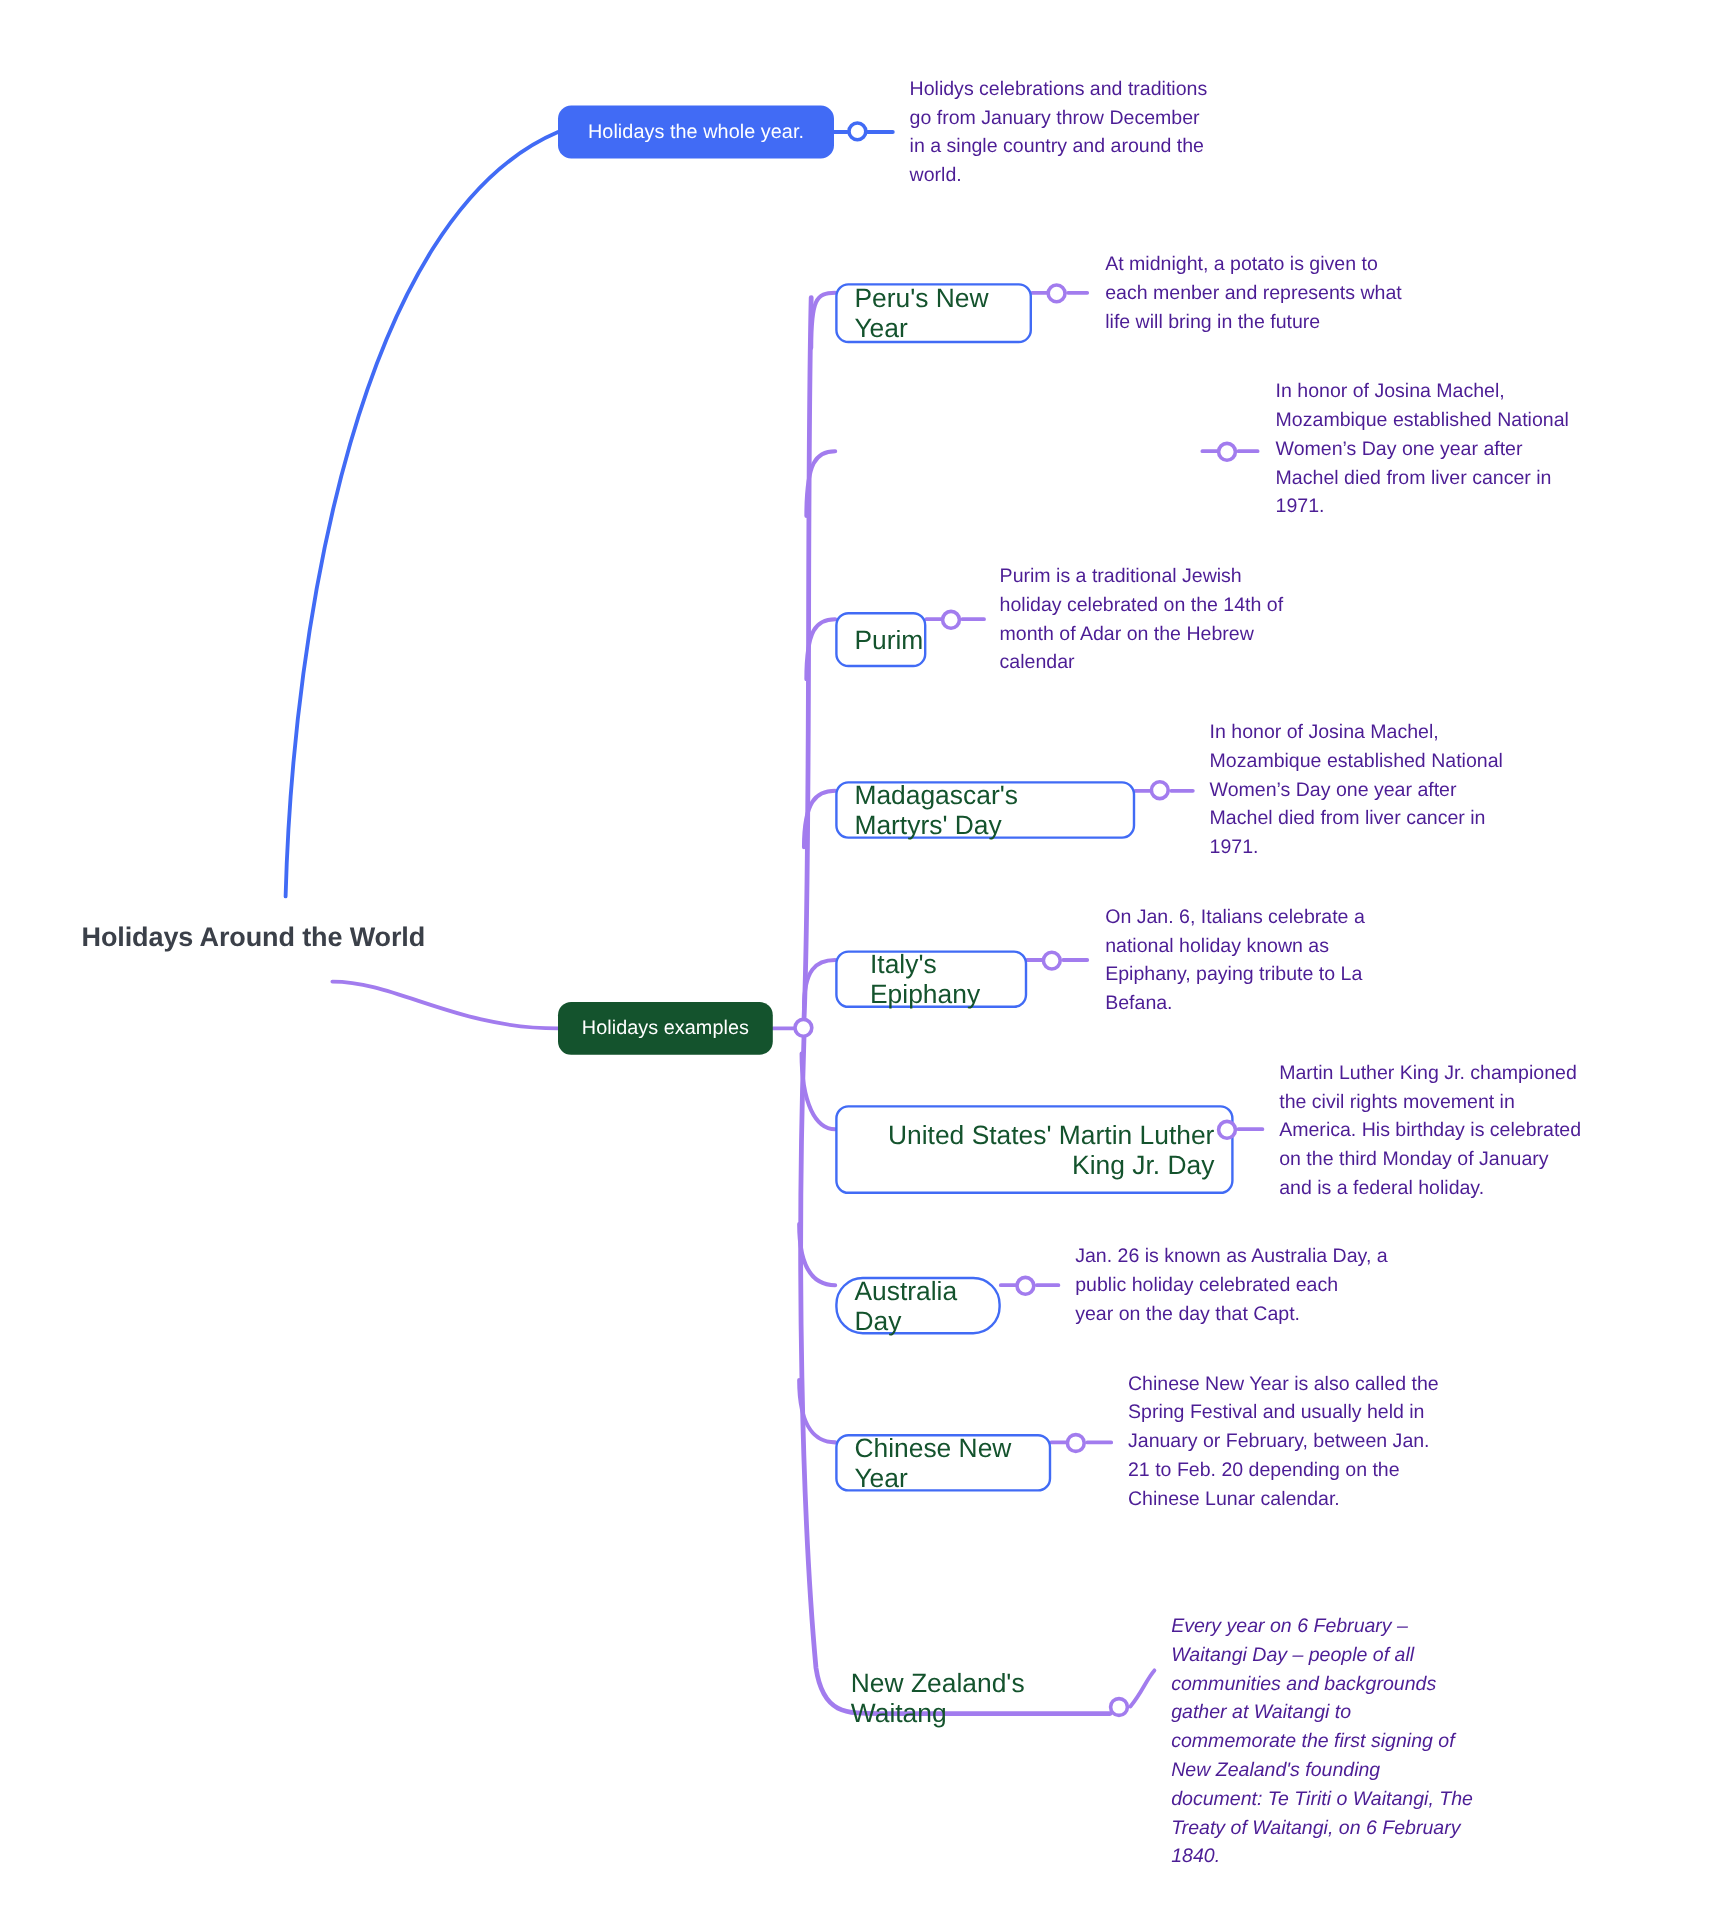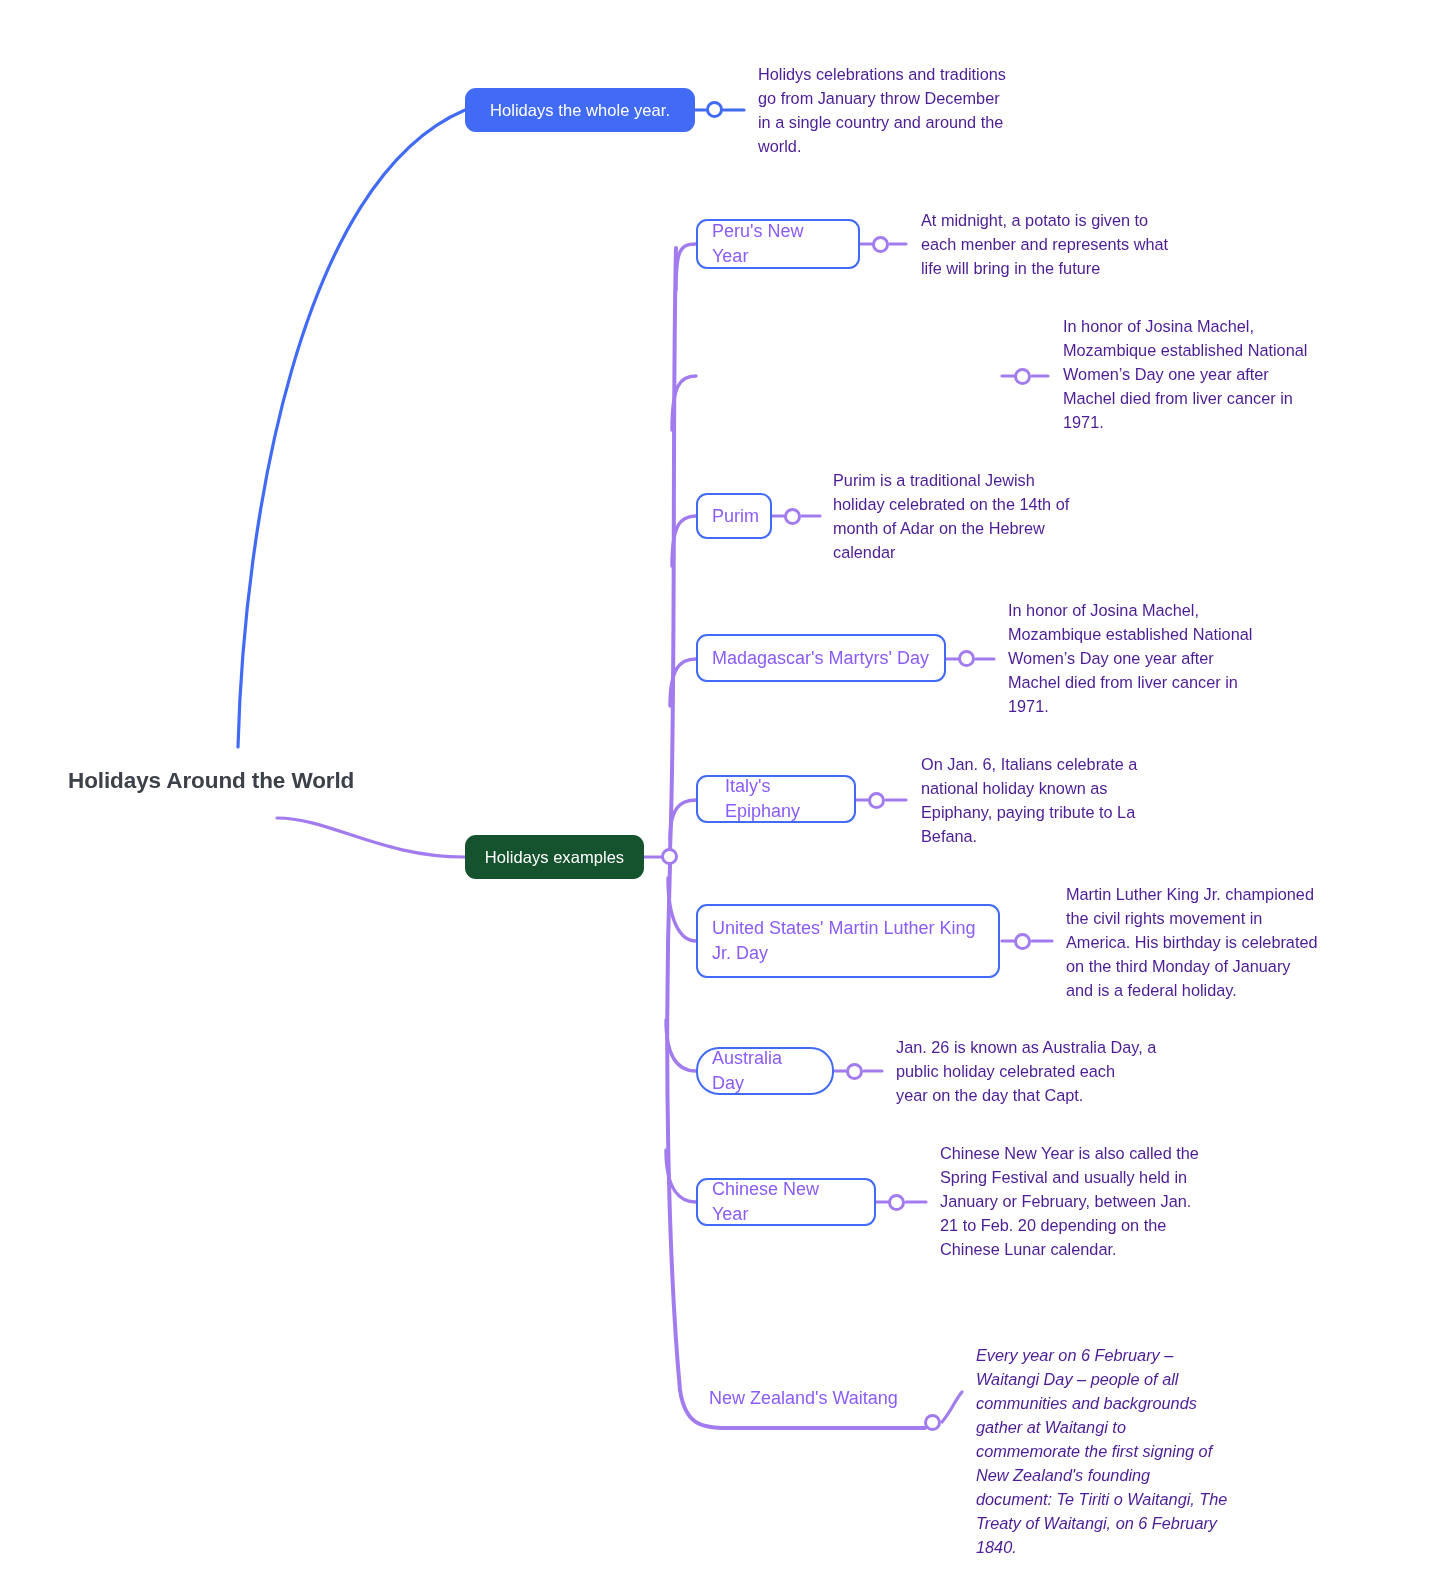--- a/index.html
+++ b/index.html
@@ -61,26 +61,27 @@
   .pill-blue   { background: #416bf5; }
   .pill-purple { background: #14532d; }
 
   
   .topic {
     position: absolute;
     box-sizing: border-box;
     border: 2px solid #416bf5;
     border-radius: 11px;
     background: #ffffff;
-    color: #8b5cf6;
-    font-size: 18px;
+    color: #14532d;
+    font-size: 22px;
     line-height: 25px;
     padding: 0 14px;
     display: flex;
     align-items: center;
+    margin-top: 17px;
   }
   .topic.noborder {
     border: none;
     background: transparent;
     padding-left: 13px;
   }
 
   
   .note {
     position: absolute;
@@ -193,21 +194,21 @@
 
   <div class="topic" style="left:696px; top:775px; width:160px; height:48px;padding-left:27px;">
     <span>Italy's Epiphany</span>
   </div>
   <div class="dot" style="left:868px; top:792px;"></div>
   <div class="note" style="left:921px; top:752px; width:300px;">On Jan. 6, Italians celebrate a
 national holiday known as
 Epiphany, paying tribute to La
 Befana.</div>
 
-  <div class="topic" style="left:696px; top:904px; width:304px; height:74px;">
+  <div class="topic" style="left:696px; top:904px; width:332px; height:74px;text-align:right;">
     <span>United States' Martin Luther King Jr. Day</span>
   </div>
   <div class="dot" style="left:1014px; top:933px;"></div>
   <div class="note" style="left:1066px; top:882px; width:300px;">Martin Luther King Jr. championed
 the civil rights movement in
 America. His birthday is celebrated
 on the third Monday of January
 and is a federal holiday.</div>
 
   <div class="topic" style="left:696px; top:1047px; width:138px; height:48px;border-radius:23px;">

